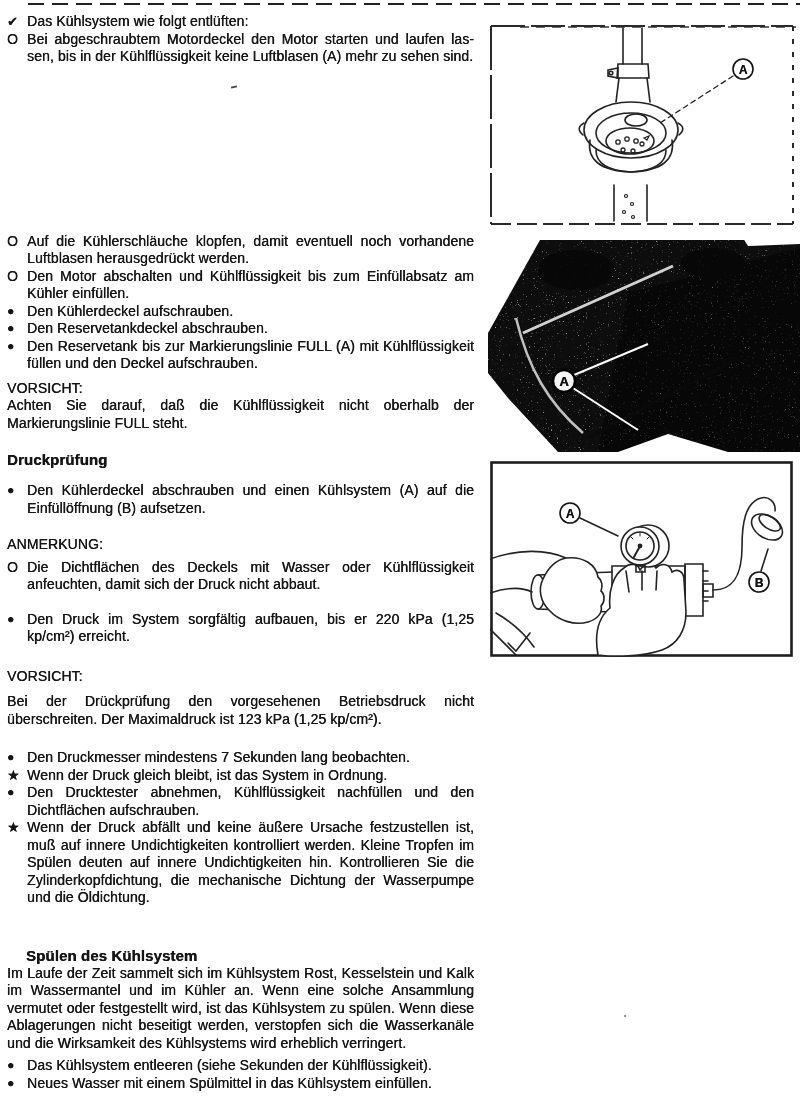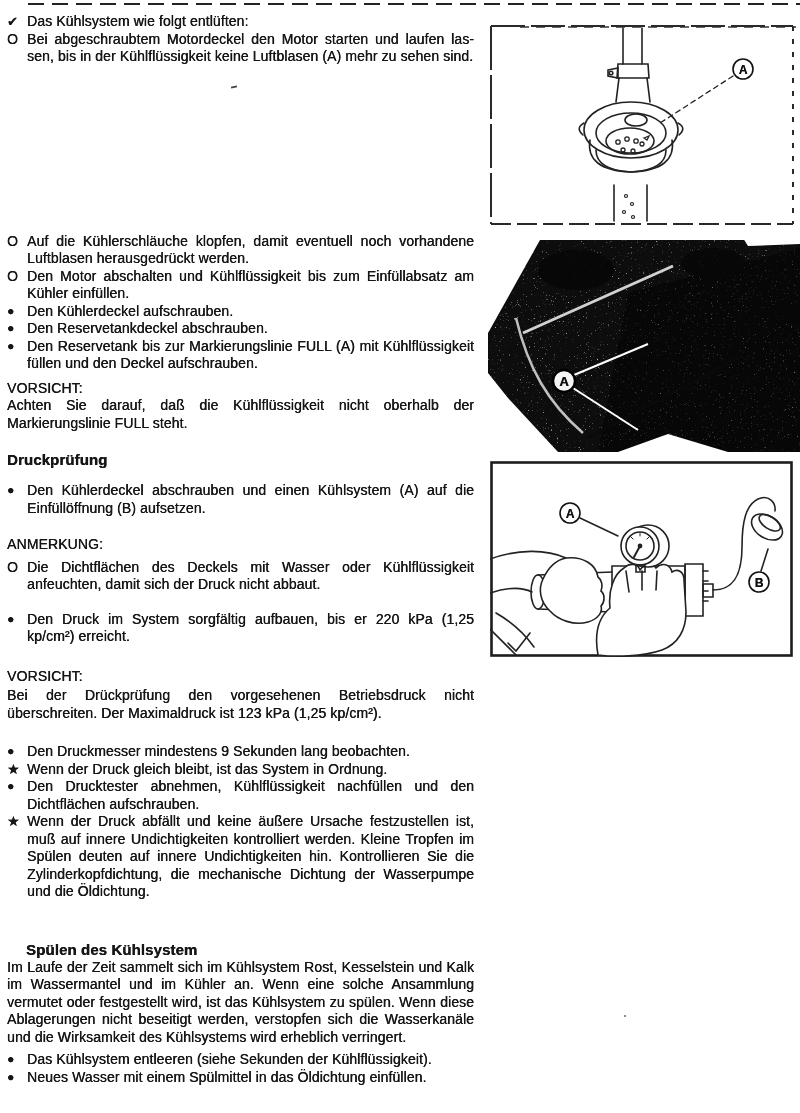--- a/index.html
+++ b/index.html
@@ -99,27 +99,27 @@
       </div>
     </div>
 
     <div class="li" style="margin-top:17px;">
       <span class="mk mk-dot">●</span>
       <span class="tx">Den Druck im System sorgfältig aufbauen, bis er 220 kPa (1,25 kp/cm²) erreicht.</span>
     </div>
 
     <div style="margin-top:22px;">
       <div class="b">VORSICHT:</div>
-      <div class="cau-tx" style="margin-top:2px;">Bei der Drückprüfung den vorgesehenen Betriebsdruck nicht überschreiten. Der Maximaldruck ist 123 kPa (1,25 kp/cm²).</div>
+      <div class="cau-tx" style="margin-top:8px;">Bei der Drückprüfung den vorgesehenen Betriebsdruck nicht überschreiten. Der Maximaldruck ist 123 kPa (1,25 kp/cm²).</div>
     </div>
 
     <div style="margin-top:21px;">
       <div class="li">
         <span class="mk mk-dot">●</span>
-        <span class="tx">Den Druckmesser mindestens 9 Sekunden lang beobachten.</span>
+        <span class="tx">Den Druckmesser mindestens 7 Sekunden lang beobachten.</span>
       </div>
       <div class="li">
         <span class="mk mk-star">★</span>
         <span class="tx">Wenn der Druck gleich bleibt, ist das System in Ordnung.</span>
       </div>
       <div class="li">
         <span class="mk mk-dot">●</span>
         <span class="tx">Den Drucktester abnehmen, Kühlflüssigkeit nachfüllen und den Dichtflächen aufschrauben.</span>
       </div>
       <div class="li">
@@ -130,21 +130,21 @@
 
     <div class="h" style="margin-top:40px;margin-left:19px;">Spülen des Kühlsystem</div>
     <div class="para" style="margin-top:0;">Im Laufe der Zeit sammelt sich im Kühlsystem Rost, Kesselstein und Kalk im Wassermantel und im Kühler an. Wenn eine solche Ansammlung vermutet oder festgestellt wird, ist das Kühlsystem zu spülen. Wenn diese Ablagerungen nicht beseitigt werden, verstopfen sich die Wasserkanäle und die Wirksamkeit des Kühlsystems wird erheblich verringert.</div>
     <div style="margin-top:5px;">
       <div class="li">
         <span class="mk mk-dot">●</span>
         <span class="tx">Das Kühlsystem entleeren (siehe Sekunden der Kühlflüssigkeit).</span>
       </div>
       <div class="li">
         <span class="mk mk-dot">●</span>
-        <span class="tx">Neues Wasser mit einem Spülmittel in das Öldichtung einfüllen.</span>
+        <span class="tx">Neues Wasser mit einem Spülmittel in das Kühlsystem einfüllen.</span>
       </div>
     </div>
   </div>
 
   <div class="fig fig1">
     <svg width="304" height="202" viewBox="0 0 304 202">
       <g stroke="#2a2a2a" stroke-width="2" fill="none">
         <line x1="1" y1="2" x2="303" y2="2" stroke-dasharray="34 6"></line>
         <line x1="1" y1="2" x2="1" y2="200" stroke-dasharray="44 5"></line>
         <line x1="303" y1="2" x2="303" y2="200" stroke-dasharray="5 8"></line>

